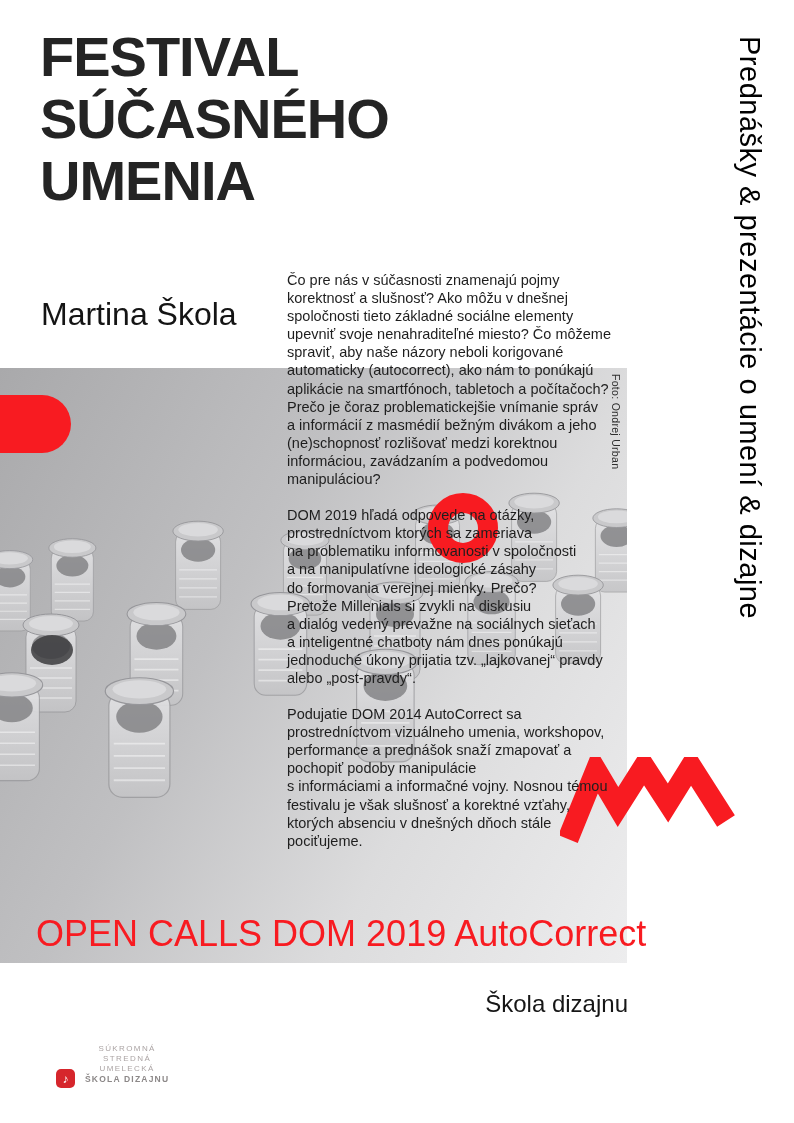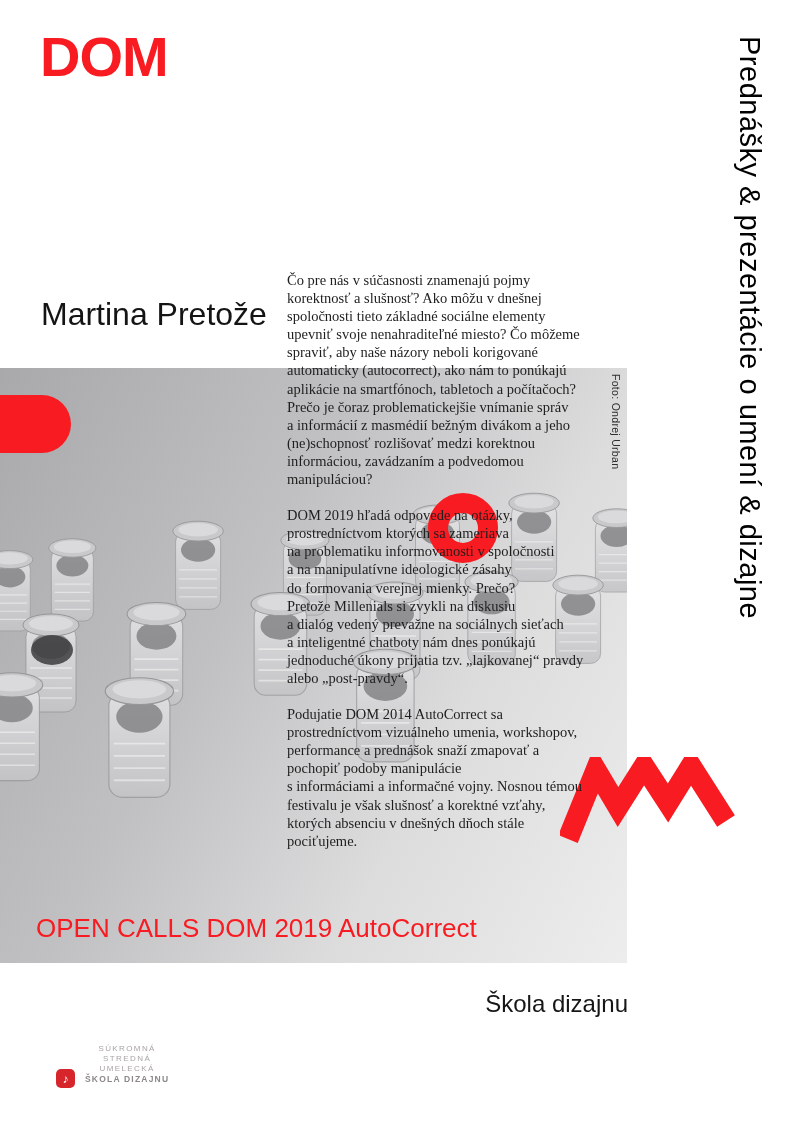--- a/index.html
+++ b/index.html
@@ -60,26 +60,26 @@
     width:30px;height:30px;border:20px solid #f81b21;border-radius:50%;
   }
   .zigzag{position:absolute;left:560px;top:757px;}
 
   
   .text-col{
     position:absolute;left:287px;top:271px;width:348px;
     font-size:14.5px;line-height:18.1px;color:#1e1e1e;
     z-index:5;
   }
-  .text-col .para{margin:0 0 18px 0;font-family:Liberation Serif, serif;}
+  .text-col .para{margin:0 0 18px 0;}
 
   
   .open-call{
     position:absolute;left:36px;top:913px;
-    font-size:26px;color:#f81b21;z-index:6;
+    font-size:36px;color:#f81b21;z-index:6;
   }
 
   
   .event-info{
     position:absolute;left:300px;top:987px;width:328px;
     text-align:right;font-size:24px;line-height:33px;color:#161616;
   }
 
   
   .logo-icon{
@@ -95,24 +95,26 @@
     text-align:center;
   }
   .logo-text .logo-strong{
     font-weight:bold;color:#8c8888;font-size:8.5px;letter-spacing:1.2px;
   }
 </style>
 </head>
 <body>
 
 <div class="title-block">
-  <div class="title-accent">DOM</div>
-</div>
-
-<div class="author">Martina Pretože</div>
+  <div class="pre">FESTIVAL
+SÚČASNÉHO
+UMENIA</div>
+</div>
+
+<div class="author">Martina Škola</div>
 
 <div class="side-text">Prednášky &amp; prezentácie o umení &amp; dizajne</div>
 
 <div class="photo">
   <svg width="627" height="595" viewBox="0 0 627 595">
     <defs>
       <linearGradient id="glass" x1="0" y1="0" x2="0" y2="1">
         <stop offset="0" stop-color="#e2e2e4"></stop>
         <stop offset="1" stop-color="#c4c4c6"></stop>
       </linearGradient>

